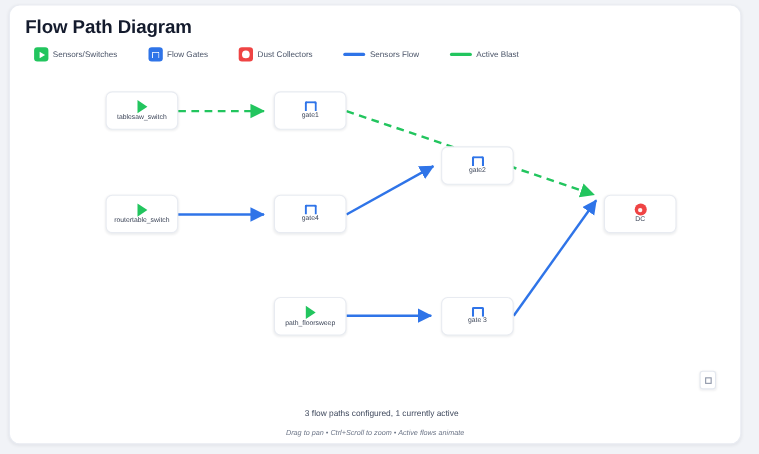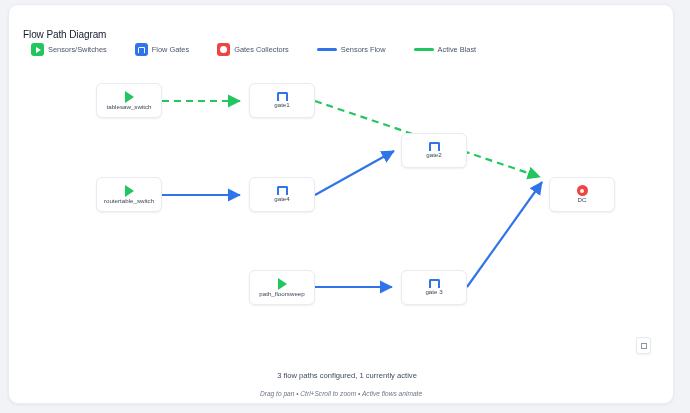--- a/index.html
+++ b/index.html
@@ -14,23 +14,22 @@
     left: 8px; top: 4px;
     width: 666px; height: 400px;
     background: #ffffff;
     border: 1px solid #e9ecf2;
     border-radius: 10px;
     box-shadow: 0 1px 3px rgba(16,24,40,0.06);
     overflow: hidden;
   }
   #title {
     position: absolute; left: 14px; top: 10px;
-    font-size: 10px; font-weight: normal; color: #141b2d;
+    font-size: 17px; font-weight: bold; color: #141b2d;
     letter-spacing: -0.1px;
-    margin-top: 14px;
   }
   #legend {
     position: absolute; left: 22px; top: 38px;
     display: flex; align-items: center; gap: 28px;
   }
   .lg-item { display: flex; align-items: center; gap: 4px; }
   .lg-label { font-size: 7.4px; color: #4a5468; white-space: nowrap; }
   .sw-icon {
     width: 13px; height: 13px; border-radius: 3px;
     display: flex; align-items: center; justify-content: center;
@@ -122,21 +121,21 @@
     <div class="lg-item">
       <span class="sw-icon sw-blue">
           <span class="gate-w"></span>
         </span>
       <span class="lg-label">Flow Gates</span>
     </div>
     <div class="lg-item">
       <span class="sw-icon sw-red">
           <span class="dot-w"></span>
         </span>
-      <span class="lg-label">Gates Collectors</span>
+      <span class="lg-label">Dust Collectors</span>
     </div>
     <div class="lg-item">
       <span class="lg-line line-blue"></span>
       <span class="lg-label">Sensors Flow</span>
     </div>
     <div class="lg-item">
       <span class="lg-line line-green"></span>
       <span class="lg-label">Active Blast</span>
     </div>
   </div>

